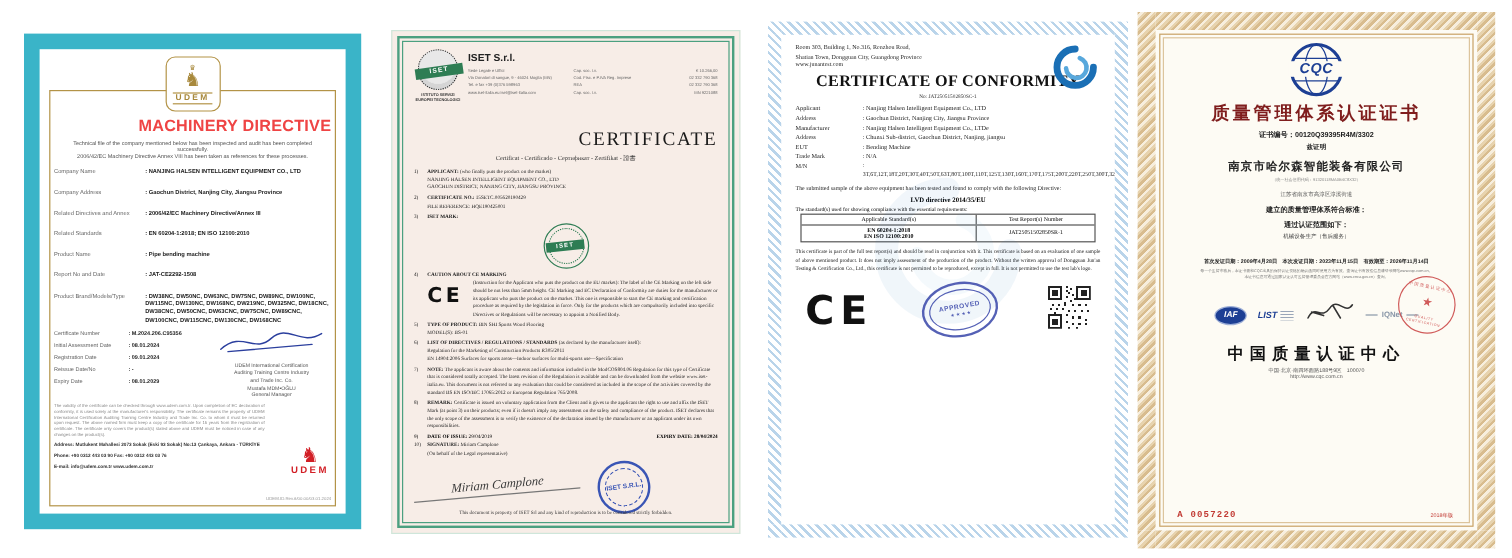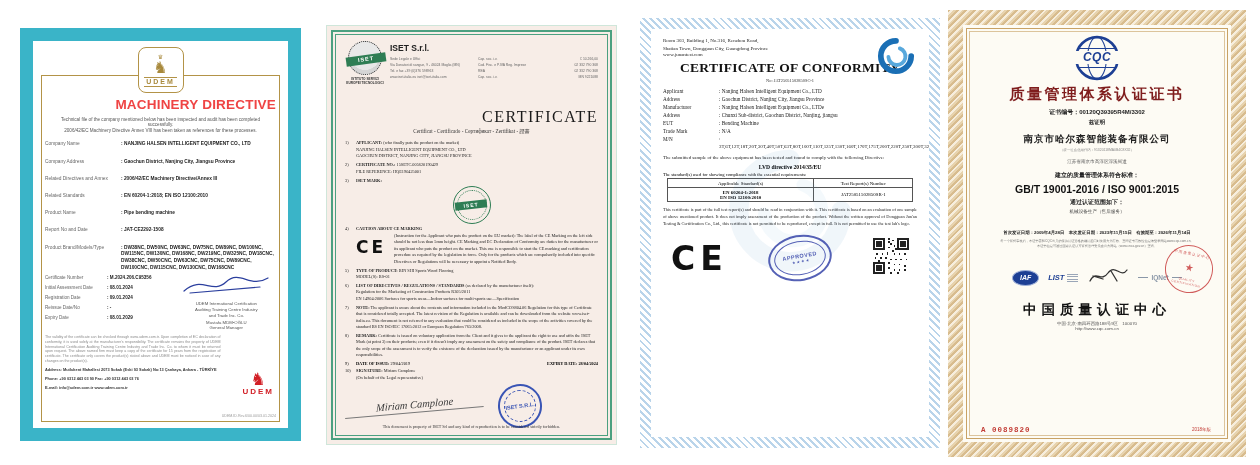--- a/index.html
+++ b/index.html
@@ -458,21 +458,20 @@
         <div class="c4-logotext">CQC</div>
       </div>
 
       <div class="c4-title">质量管理体系认证证书</div>
       <div class="c4-no">证书编号：00120Q39395R4M/3302</div>
       <div class="c4-certify">兹证明</div>
       <div class="c4-company">南京市哈尔森智能装备有限公司</div>
       <div class="c4-credit">（统一社会信用代码：91320118MA0B4C8X32）</div>
       <div class="c4-addr">江苏省南京市高淳区淳溪街道</div>
       <div class="c4-stdintro">建立的质量管理体系符合标准：</div>
-      <div class="c4-standard">GB/T 19001-2016 / ISO 9001:2015</div>
       <div class="c4-scopeintro">通过认证范围如下：</div>
       <div class="c4-scope">机械设备生产（售后服务）</div>
       <div class="c4-dates">首次发证日期：2009年4月28日　本次发证日期：2023年11月15日　有效期至：2026年11月14日</div>
       <div class="c4-fine">
         <div>每一个监督审核后，本证书需和CQC出具的保持认证资格的确认函同时使用方为有效。查询证书有效性信息请登录网站www.cqc.com.cn。</div>
         <div>本证书信息可通过国家认证认可监督管理委员会官方网站（www.cnca.gov.cn）查询。</div>
       </div>
 
       <div class="c4-logos">
         <div class="c4-iaf">IAF</div>
@@ -491,19 +490,19 @@
           <div class="st-top">中国质量认证中心</div>
           <div class="st-star">★</div>
           <div class="st-bot">QUALITY CERTIFICATION</div>
         </div>
       </div>
 
       <div class="c4-orgname">中国质量认证中心</div>
       <div class="c4-orgaddr">中国·北京·南四环西路188号9区　100070</div>
       <div class="c4-orgurl">http://www.cqc.com.cn</div>
 
-      <div class="c4-serial">A  0089820</div>
+      <div class="c4-serial">A  0057220</div>
       <div class="c4-edition">2018年版</div>
 
     </div>
   </div>
 
 </div>
 
 </body></html>

